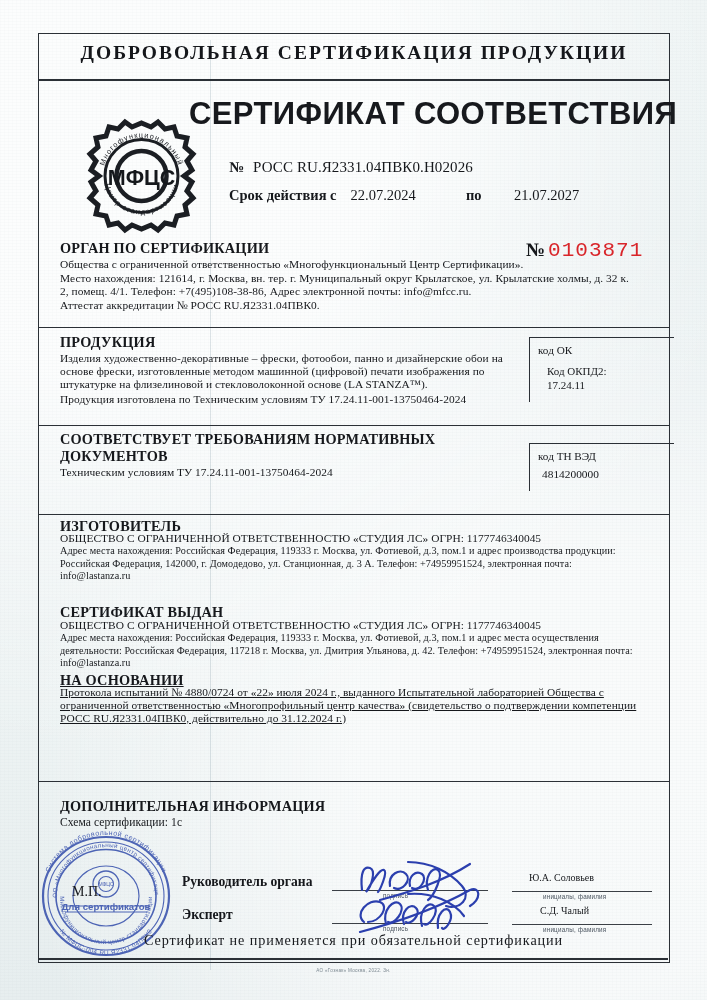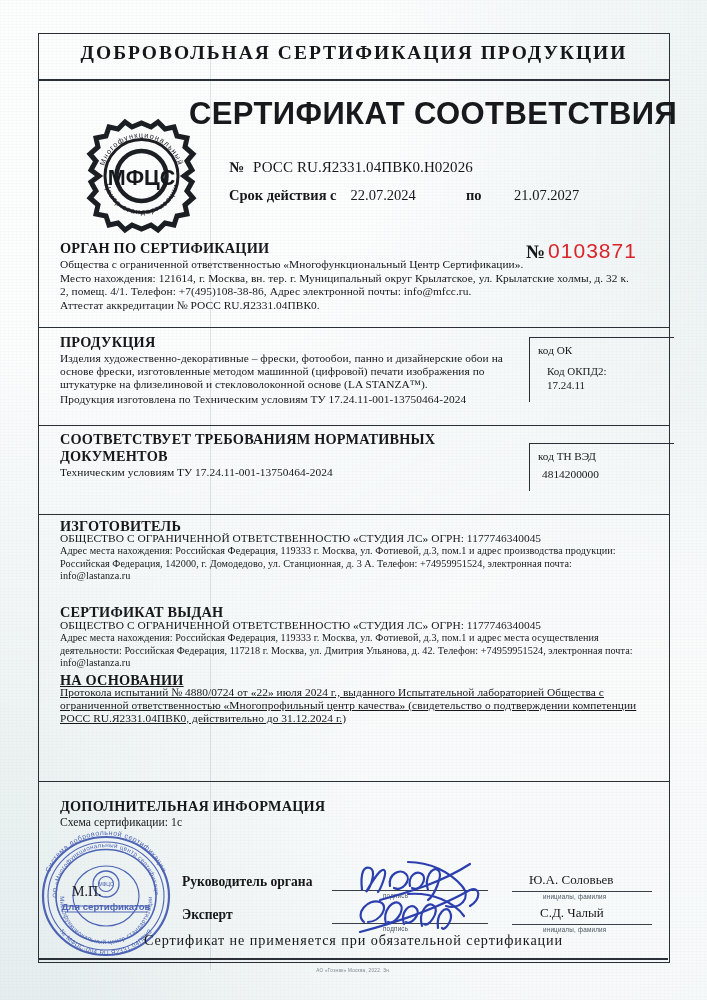--- a/index.html
+++ b/index.html
@@ -64,21 +64,21 @@
   }
   .validity b{font-weight:bold;}
   .validity .d1{margin-left:14px;}
   .validity .po{position:absolute;left:237px;}
   .validity .d2{position:absolute;left:285px;}
 
   .blankno{
     position:absolute;left:487px;top:205px;font-size:19px;font-weight:bold;
   }
   .blankno .num{
-    color:#d9252a;font-family:Liberation Sans, sans-serif;
+    color:#d9252a;font-family:Liberation Mono, monospace;
     font-weight:normal;font-size:21px;letter-spacing:1px;margin-left:3px;
   }
 
   
   .logo{position:absolute;left:40px;top:80px;width:125px;height:125px;}
 
   
   .sect{position:absolute;left:21px;width:590px;}
   .sect h3{
     margin:0 0 1px 0;font-size:14.3px;font-weight:bold;letter-spacing:.2px;
@@ -101,21 +101,21 @@
   .codebox.flat .cb-v{margin-top:4px;padding-left:4px;font-size:11.4px;}
 
   
   .sig-row{position:absolute;font-size:14px;}
   .sig-label{font-weight:bold;font-size:13.6px;}
   .sig-line{position:absolute;height:1px;background:#3b4046;}
   .sig-cap{
     position:absolute;font-size:6.3px;color:#4b5560;letter-spacing:.2px;
     font-family:"Liberation Sans", sans-serif;
   }
-  .sig-name{position:absolute;font-size:13px;}
+  .sig-name{position:absolute;font-size:10px;}
 
   .mp{position:absolute;left:72px;top:884px;font-size:14px;}
 
   .footnote{
     position:absolute;left:0;top:932px;width:100%;text-align:center;
     font-size:14.2px;letter-spacing:.9px;
   }
   .foot-rule{position:absolute;left:38px;top:958px;width:630px;height:1.5px;background:#2b3036;}
   .tinyprint{
     position:absolute;left:0;top:968px;width:100%;text-align:center;

